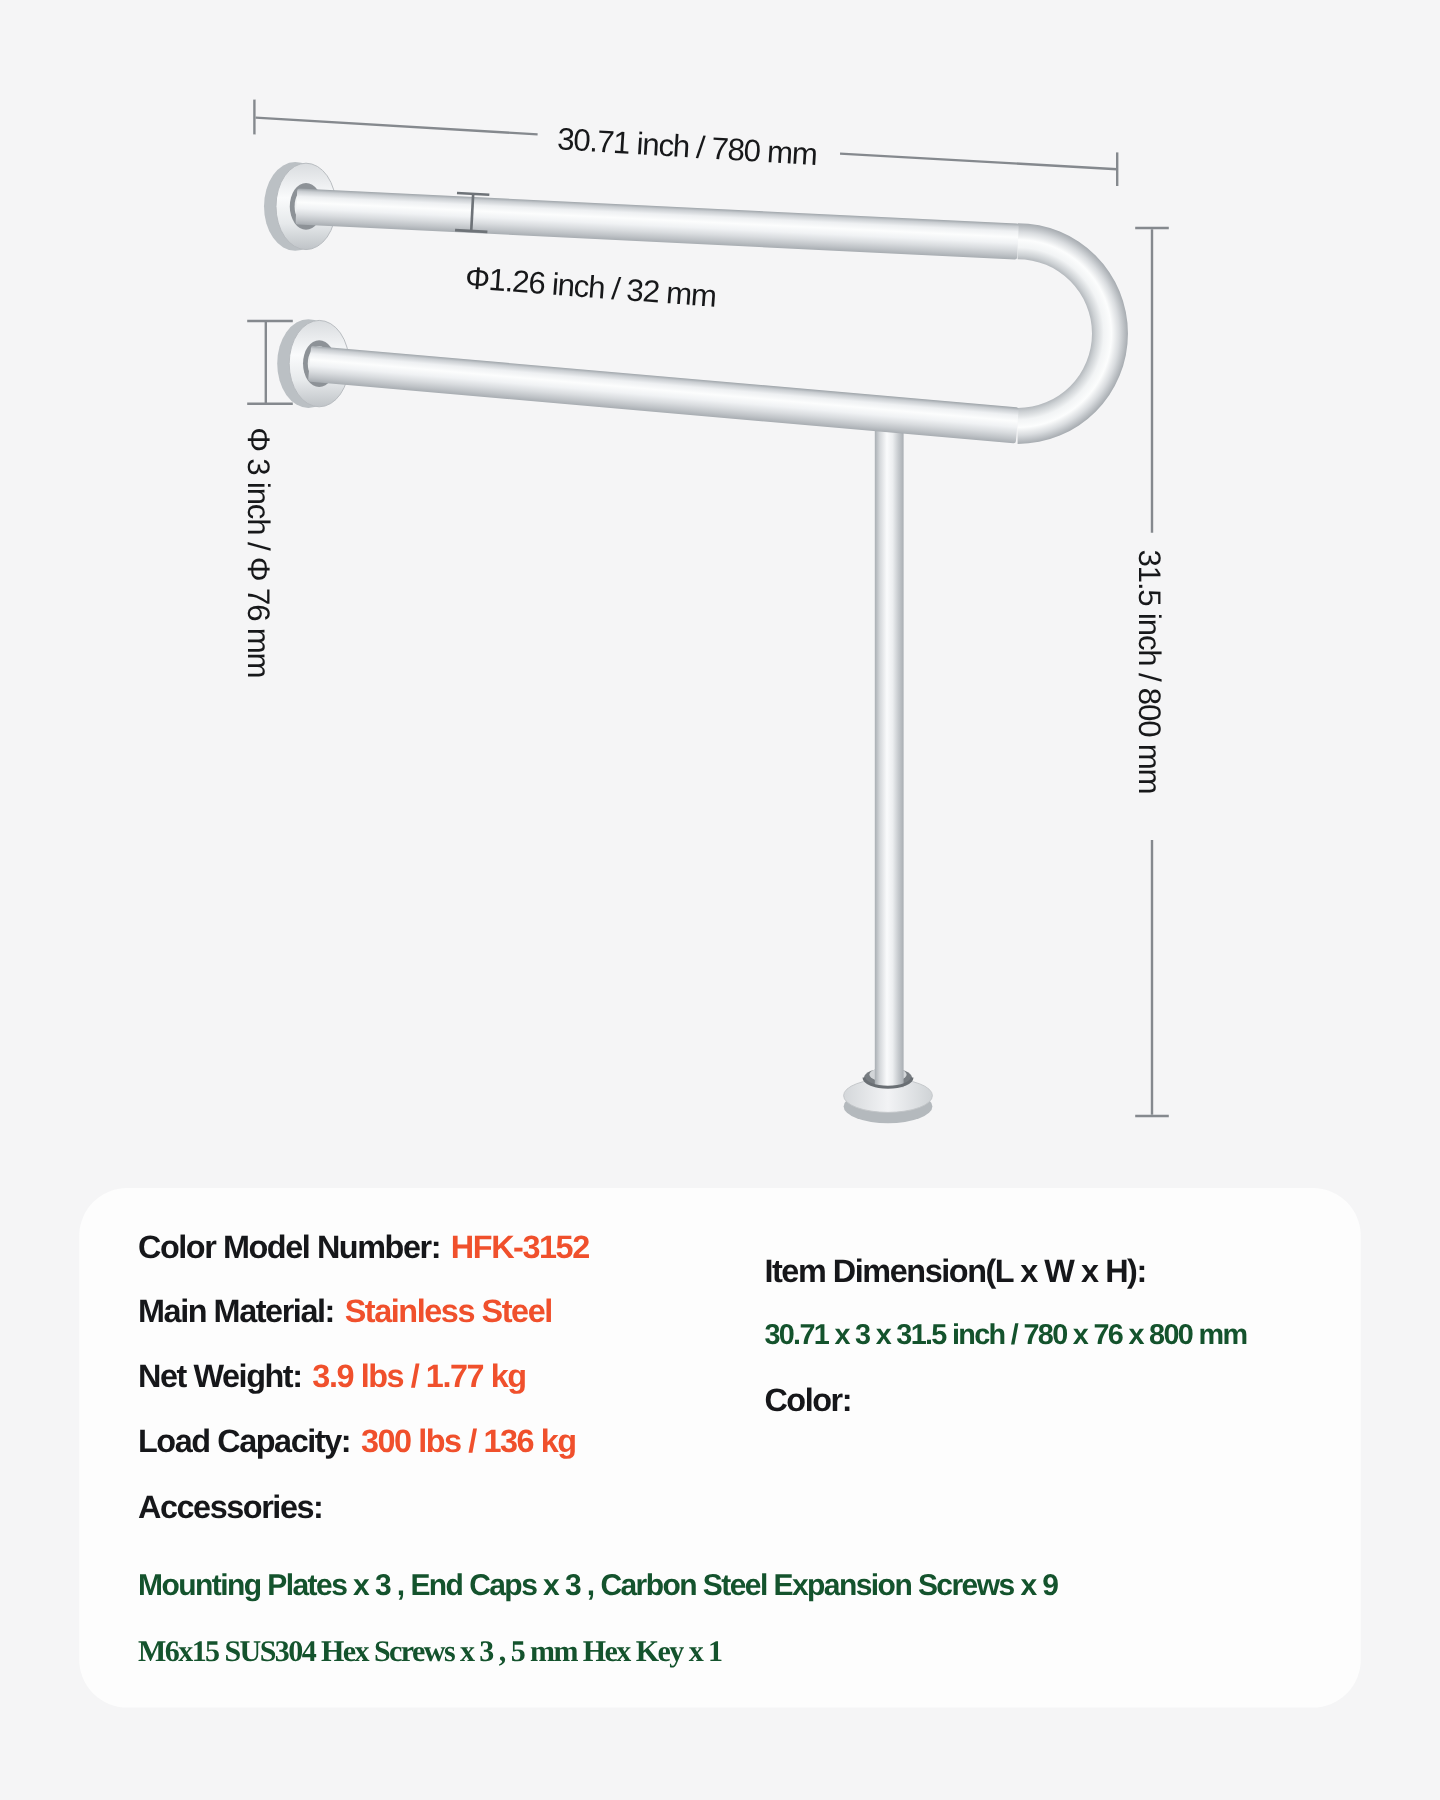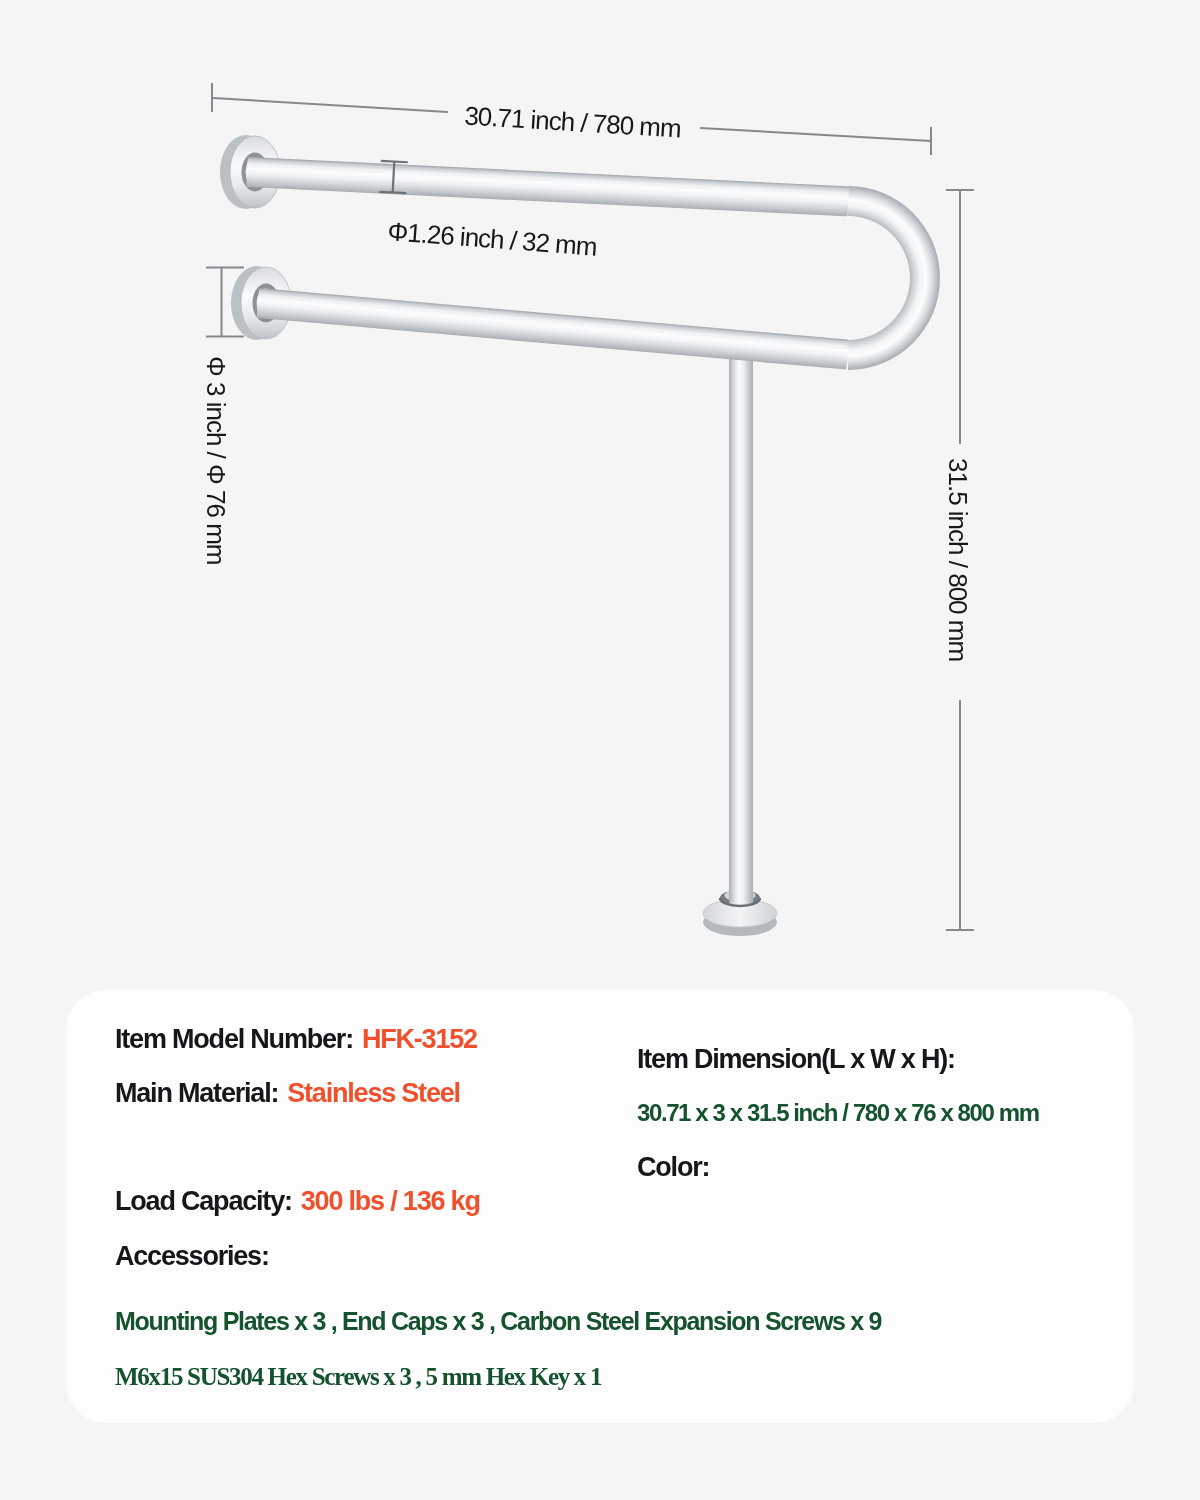--- a/index.html
+++ b/index.html
@@ -159,25 +159,28 @@
     <text class="dim-text" x="387" y="240" transform="rotate(4.3 387 240)">Φ1.26 inch / 32 mm</text>
 
     <text class="dim-text" transform="translate(207 356) rotate(90)">Φ 3 inch / Φ 76 mm</text>
 
     <text class="dim-text" transform="translate(949 458) rotate(90)">31.5 inch / 800 mm</text>
   </svg>
 
   <div class="spec-panel">
 
     <div class="row c-left r1">
-      <span class="lbl">Item Model Number:</span><span class="val">HFK-3152</span>
+      <span class="lbl">Color Model Number:</span><span class="val">HFK-3152</span>
     </div>
     <div class="row c-left r2">
       <span class="lbl">Main Material:</span><span class="val">Stainless Steel</span>
     </div>
+    <div class="row c-left r3">
+      <span class="lbl">Net Weight:</span><span class="val">3.9 lbs / 1.77 kg</span>
+    </div>
     <div class="row c-left r4">
       <span class="lbl">Load Capacity:</span><span class="val">300 lbs / 136 kg</span>
     </div>
 
     <div class="row c-right r1">
       <span class="lbl">Item Dimension(L x W x H):</span>
     </div>
     <div class="row c-right r2 orange-line long-value">
       <span>30.71 x 3 x 31.5 inch / 780 x 76 x 800 mm</span>
     </div>

